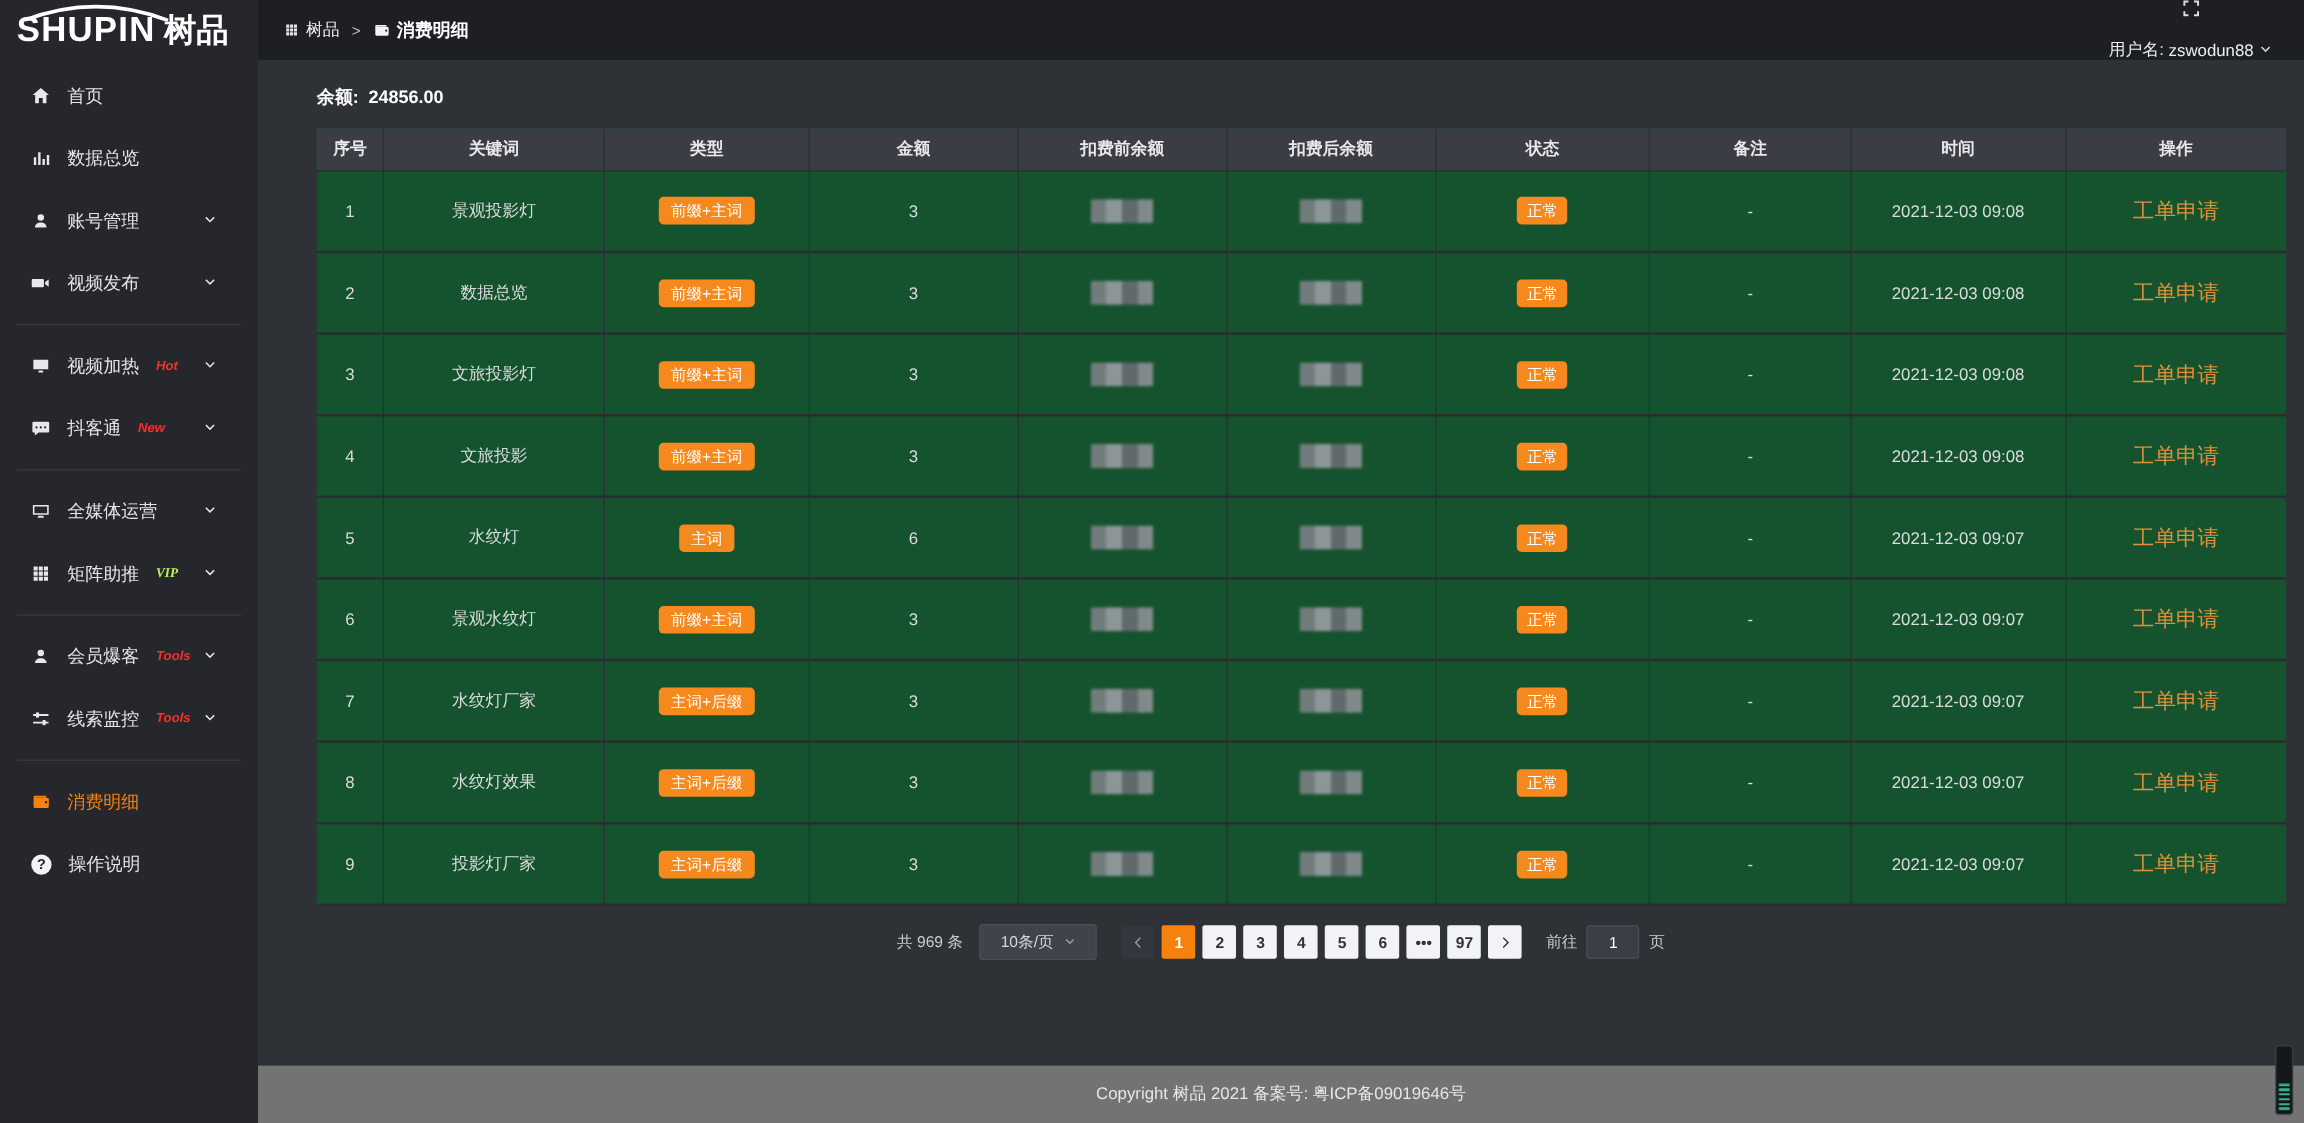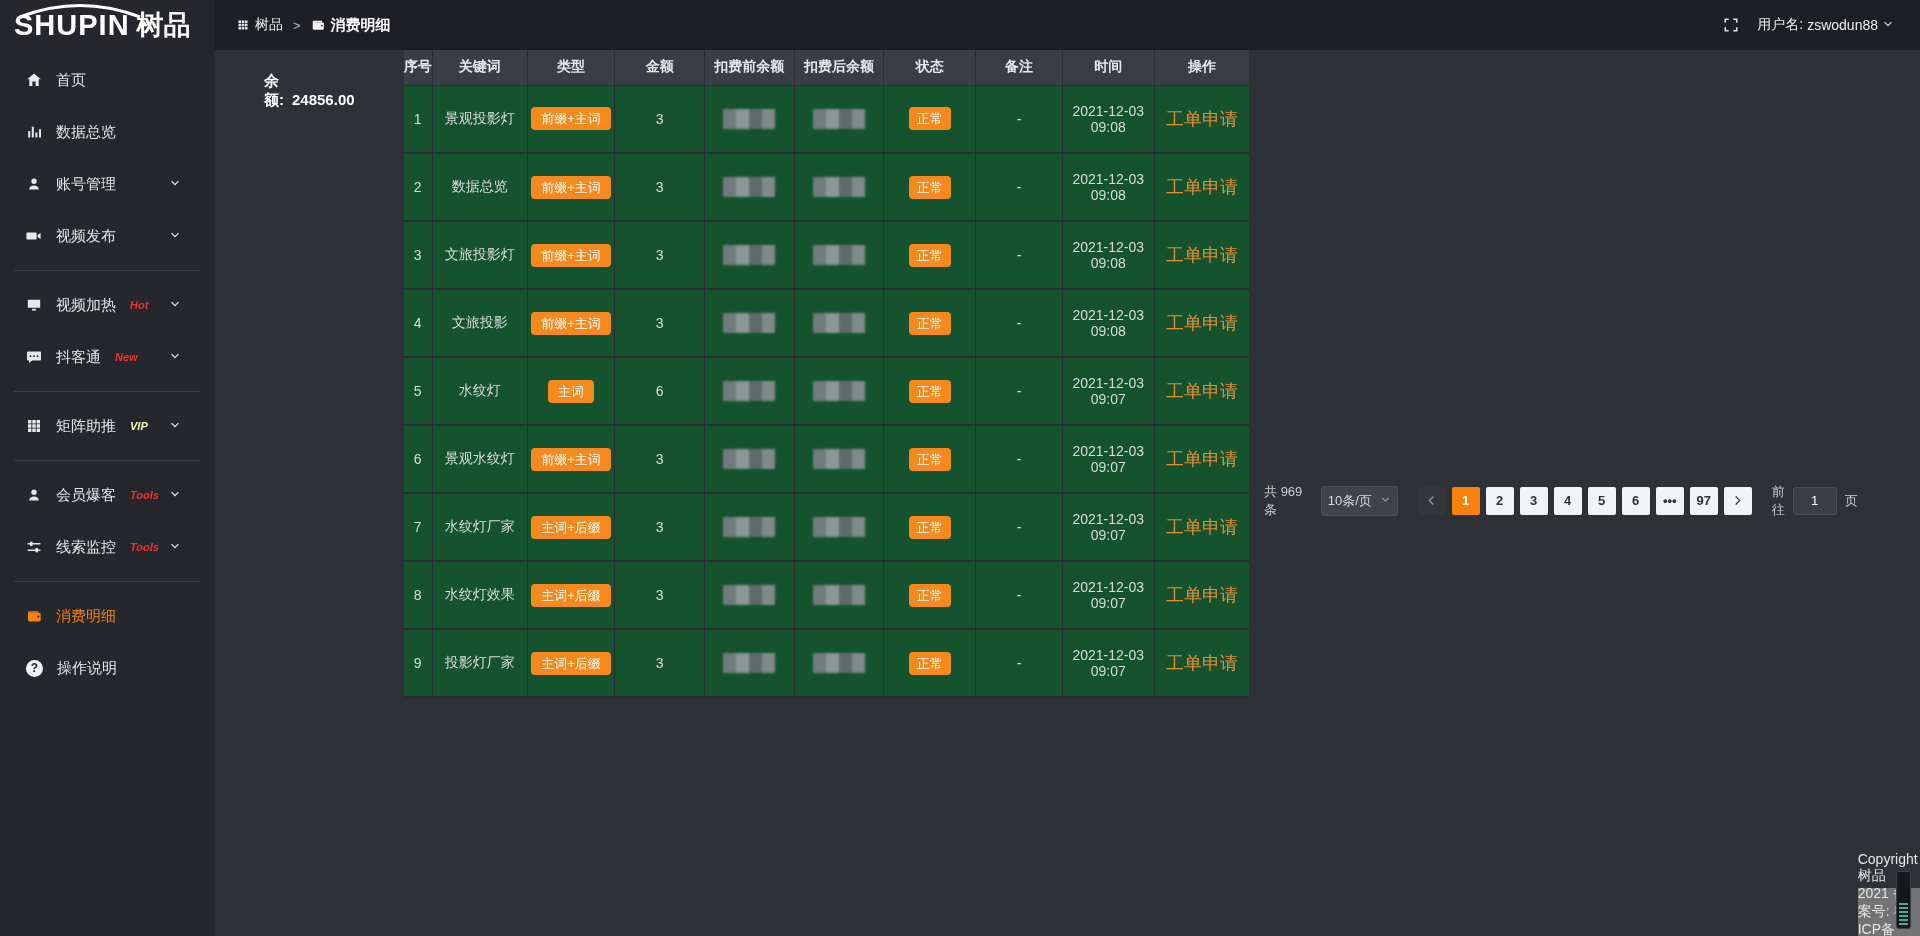--- a/index.html
+++ b/index.html
@@ -20,21 +20,21 @@
     display: flex; align-items: center; padding-left: 14px; position: relative;
   }
   .logo-arc { position: absolute; left: 16px; top: 3px; }
   .logo-en { font-size: 29px; font-weight: 700; color: #fff; letter-spacing: 1px; line-height: 1; }
   .logo-cn { font-size: 27px; font-weight: 800; color: #fff; margin-left: 7px; line-height: 1; }
   .breadcrumb { display: flex; align-items: center; margin-left: 22px; gap: 10px; }
   .crumb { display: flex; align-items: center; gap: 6px; color: #f0f1f3; font-size: 14px; cursor: pointer; }
   .crumb.current { font-size: 15px; font-weight: 700; color: #ffffff; }
   .crumb .svg-ico { opacity: .95; }
   .crumb-sep { color: #b9bcc1; font-size: 13px; }
-  .topbar-right { margin-left: auto; display: flex; align-items: center; gap: 18px; padding-right: 26px; }
+  .topbar-right { margin-left: auto; display: flex; align-items: center; gap: 18px; padding-right: 26px; flex-direction: column; }
   .fullscreen-btn { color: #dcdee1; cursor: pointer; display: flex; }
   .user-entry { display: flex; align-items: center; gap: 4px; color: #eceef0; font-size: 14px; cursor: pointer; }
   .user-entry .chev { color: #cfd2d6; }
   
   .layout { display: flex; margin-top: 50px; height: calc(100vh - 50px); }
   
   .sidebar { width: 215px; flex: none; background: #25272c; padding-top: 4px; overflow: hidden; }
   .side-group + .side-group { border-top: 1px solid #393c42; margin-top: 8px; padding-top: 8px; }
   .side-group { margin: 0 14px; }
   .side-item {
@@ -44,21 +44,21 @@
   .side-item .svg-ico { flex: none; margin-right: 14px; color: #e6e8ea; }
   .side-item.active, .side-item.active .svg-ico { color: #f6820d; }
   .side-label { white-space: nowrap; }
   .side-badge { font-size: 11px; font-style: italic; font-weight: 700; margin-left: 14px; }
   .side-chevron { margin-left: auto; color: #b9bcc1; display: flex; }
   .glyph-help {
     width: 17px; height: 17px; background: #f2f3f5; color: #25272c; border-radius: 50%;
     font-size: 12px; font-weight: 800; display: inline-flex; align-items: center; justify-content: center;
   }
   
-  .content { flex: 1; display: flex; flex-direction: row; background: #2e3136; min-width: 0; }
+  .content { flex: 1; display: flex; flex-direction: column; background: #2e3136; min-width: 0; }
   .balance-row { padding: 22px 0 16px 49px; font-size: 15px; font-weight: 700; color: #ffffff; }
   .balance-row .balance-value { margin-left: 8px; }
   .table-wrap { margin: 0 15px 0 49px; }
   table { width: 100%; border-collapse: collapse; table-layout: fixed; background: #14532d; }
   thead th {
     height: 35px; background: #3a3e44; color: #e7e8ea; font-size: 14px; font-weight: 700;
     border-right: 1px solid #2b2e33; border-bottom: 1px solid #2b2e33;
   }
   tbody td {
     height: 68px; text-align: center; font-size: 14px; color: #dadbdd;
@@ -248,25 +248,40 @@
                 <path d="M2.8 4.8 8 10l5.2-5.2-1.2-1.2L8 7.6 4 3.6z"></path>
               </svg>
             </span>
           </span>
         </div>
       </div>
       <div class="side-group">
         <div class="side-item">
           <span class="svg-ico">
             <svg width="16" height="16" viewBox="0 0 16 16" fill="currentColor">
+              <path fill-rule="evenodd" d="M1.4 2.8h13.2v8.2H1.4zm1.3 1.3v5.6h10.6V4.1zM6 11.8h4l.7 1.6H5.3z"></path>
+            </svg>
+          </span>
+          <span class="side-label">全媒体运营</span>
+          <span class="side-chevron">
+            <span class="svg-ico">
+              <svg width="12" height="12" viewBox="0 0 16 16" fill="currentColor">
+                <path d="M2.8 4.8 8 10l5.2-5.2-1.2-1.2L8 7.6 4 3.6z"></path>
+              </svg>
+            </span>
+          </span>
+        </div>
+        <div class="side-item">
+          <span class="svg-ico">
+            <svg width="16" height="16" viewBox="0 0 16 16" fill="currentColor">
               <path d="M2 2h3.4v3.4H2zm4.3 0h3.4v3.4H6.3zm4.3 0H14v3.4h-3.4zM2 6.3h3.4v3.4H2zm4.3 0h3.4v3.4H6.3zm4.3 0H14v3.4h-3.4zM2 10.6h3.4V14H2zm4.3 0h3.4V14H6.3zm4.3 0H14V14h-3.4z"></path>
             </svg>
           </span>
           <span class="side-label">矩阵助推</span>
-          <span class="side-badge" style="color: #fef9c3;">VIP</span>
+          <span class="side-badge" style="color: #bef264; font-family: Liberation Serif, serif;">VIP</span>
           <span class="side-chevron">
             <span class="svg-ico">
               <svg width="12" height="12" viewBox="0 0 16 16" fill="currentColor">
                 <path d="M2.8 4.8 8 10l5.2-5.2-1.2-1.2L8 7.6 4 3.6z"></path>
               </svg>
             </span>
           </span>
         </div>
       </div>
       <div class="side-group">

